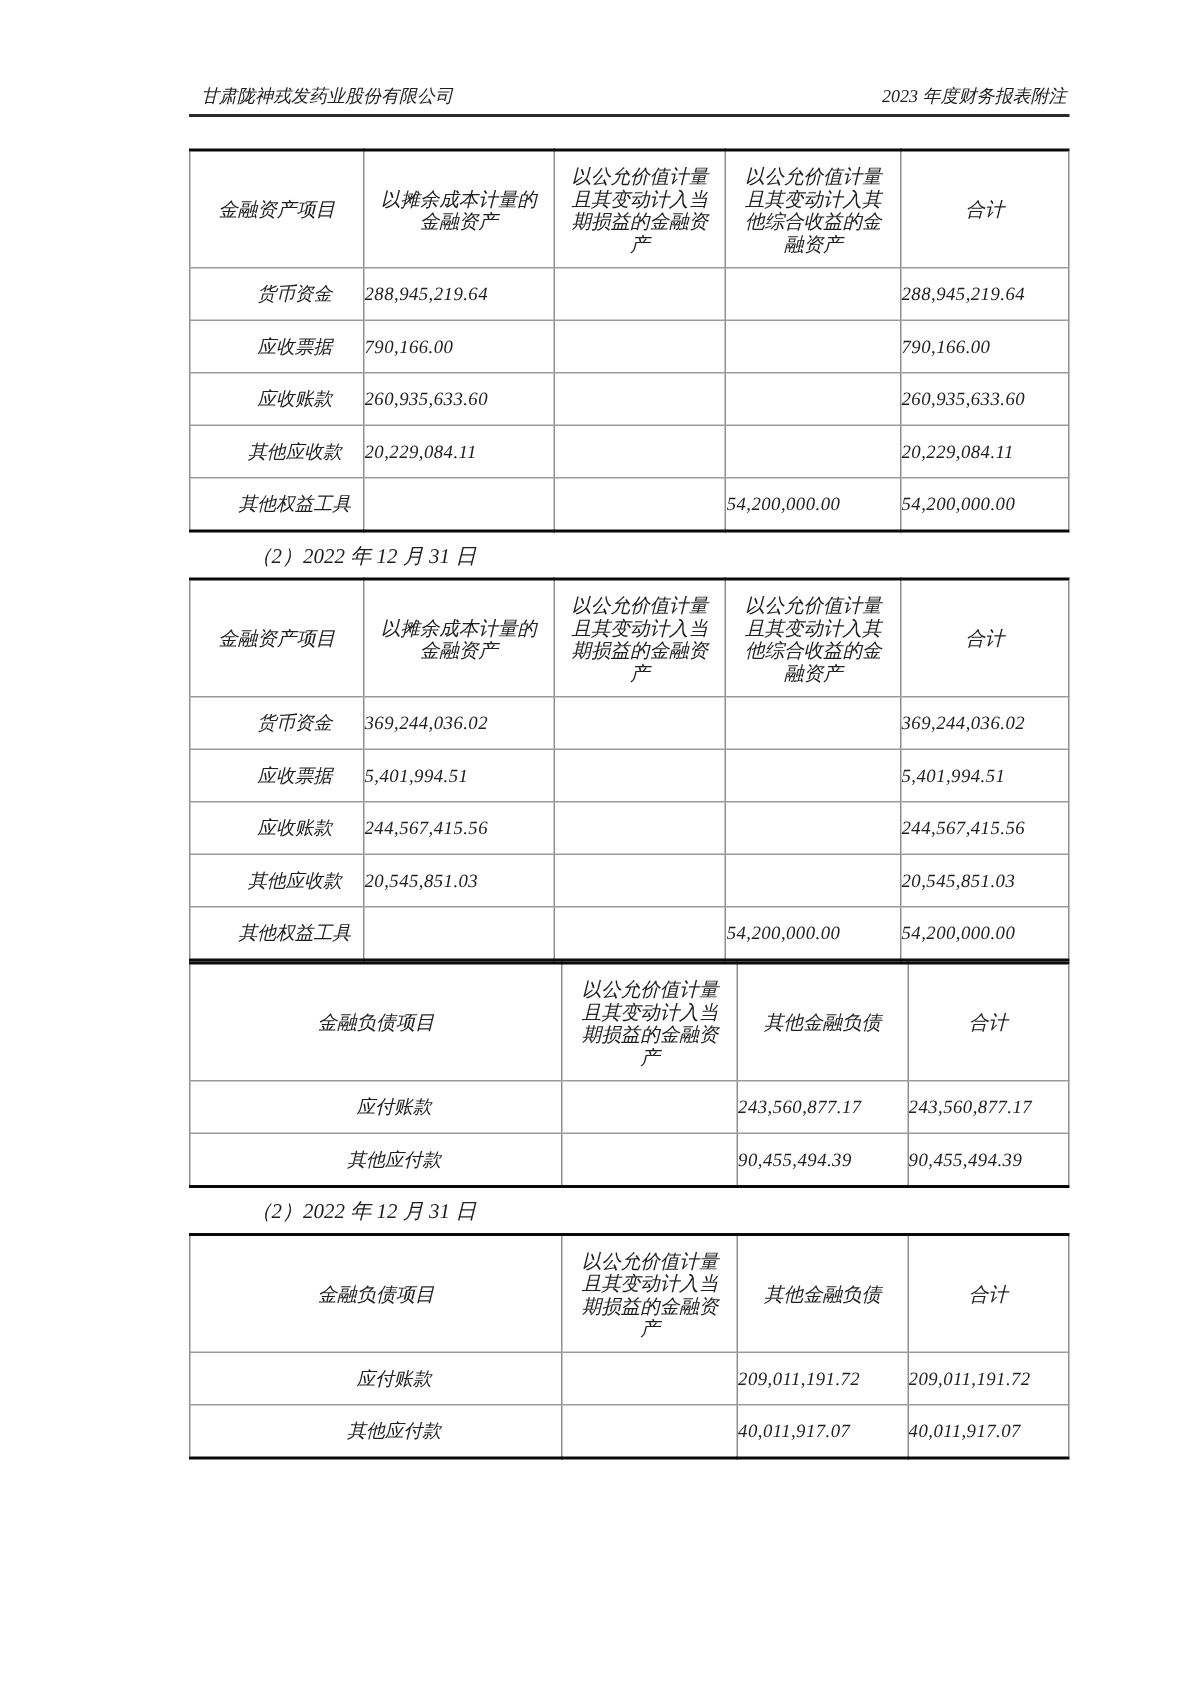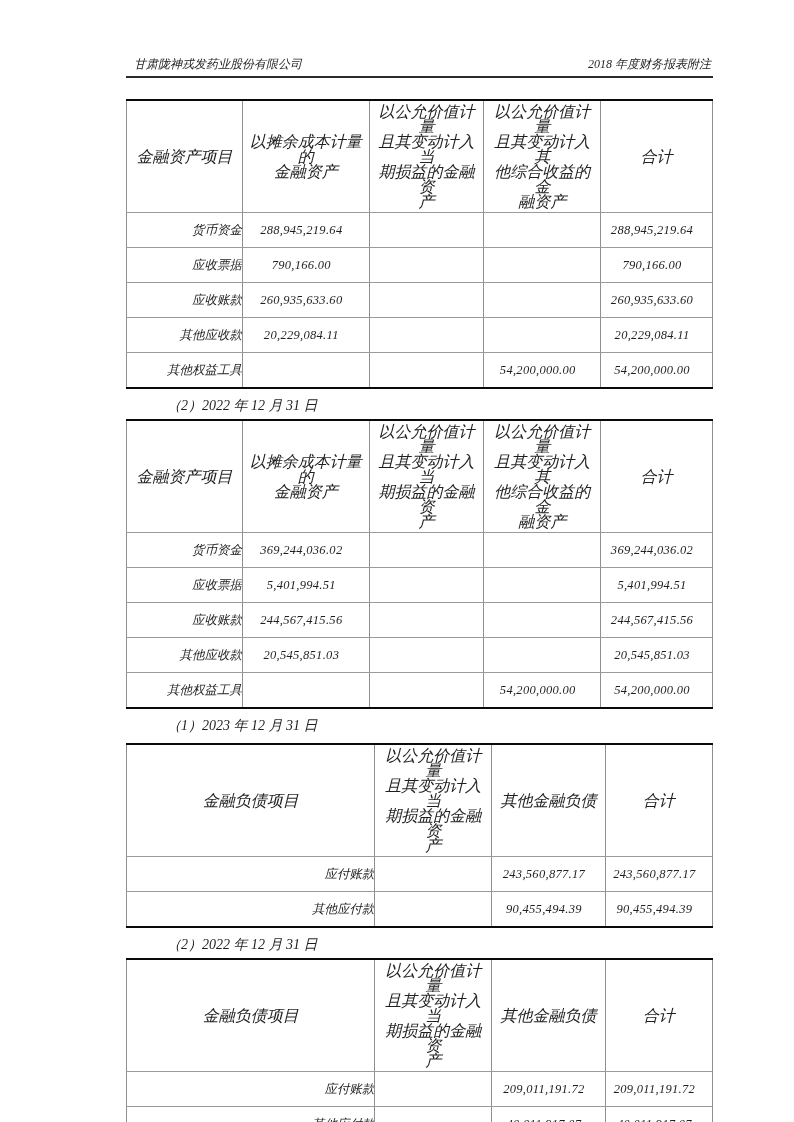--- a/index.html
+++ b/index.html
@@ -35,45 +35,45 @@
   }
   .tbl-first { margin-top: 21px; }
   th, td {
     border: 1px solid #8f8f8f;
     border-top-color: #9b9b9b;
     border-bottom-color: #9b9b9b;
     overflow: hidden;
   }
   th {
     font-weight: normal;
-    font-size: 16px;
+    font-size: 13px;
     line-height: 15px;
     text-align: center;
     vertical-align: middle;
     white-space: pre-line;
     height: 71px;
     padding: 3px 2px;
   }
   td { height: 30px; padding: 2px 0; }
-  td.label { text-align: right; padding-left: 24px; }
-  td.num   { text-align: center; padding-right: 9px; letter-spacing: 0.3px; }
+  td.label { text-align: center; padding-left: 24px; }
+  td.num   { text-align: left; padding-right: 9px; letter-spacing: 0.3px; }
 
   .caption { font-size: 14px; line-height: 16px; margin: 9px 0 5px 41px; }
   .caption.tight-bottom { margin-bottom: 9px; }
   .heading { font-size: 12.5px; line-height: 16px; margin: 5px 0 0 32px; }
 </style>
 </head>
 <body>
 
 <div class="page">
   <div class="content">
 
     <div class="page-header">
       <span>甘肃陇神戎发药业股份有限公司</span>
-      <span>2018 年度财务报表附注</span>
+      <span>2023 年度财务报表附注</span>
     </div>
 
     <table class="tbl-first">
       <colgroup>
         <col style="width:19.8%">
           <col style="width:21.6%">
           <col style="width:19.6%">
           <col style="width:19.9%">
           <col style="width:19.1%">
       </colgroup>
@@ -186,21 +186,20 @@
       <tr>
         <td class="label">其他权益工具</td>
         <td class="num"></td>
         <td class="num"></td>
         <td class="num">54,200,000.00</td>
         <td class="num">54,200,000.00</td>
       </tr>
     </tbody>
       </table>
 
-    <div class="caption tight-bottom">（1）2023 年 12 月 31 日</div>
 
     <table>
       <colgroup>
         <col style="width:42.4%">
           <col style="width:19.9%">
           <col style="width:19.4%">
           <col style="width:18.3%">
       </colgroup>
       <tbody>
           <tr>

